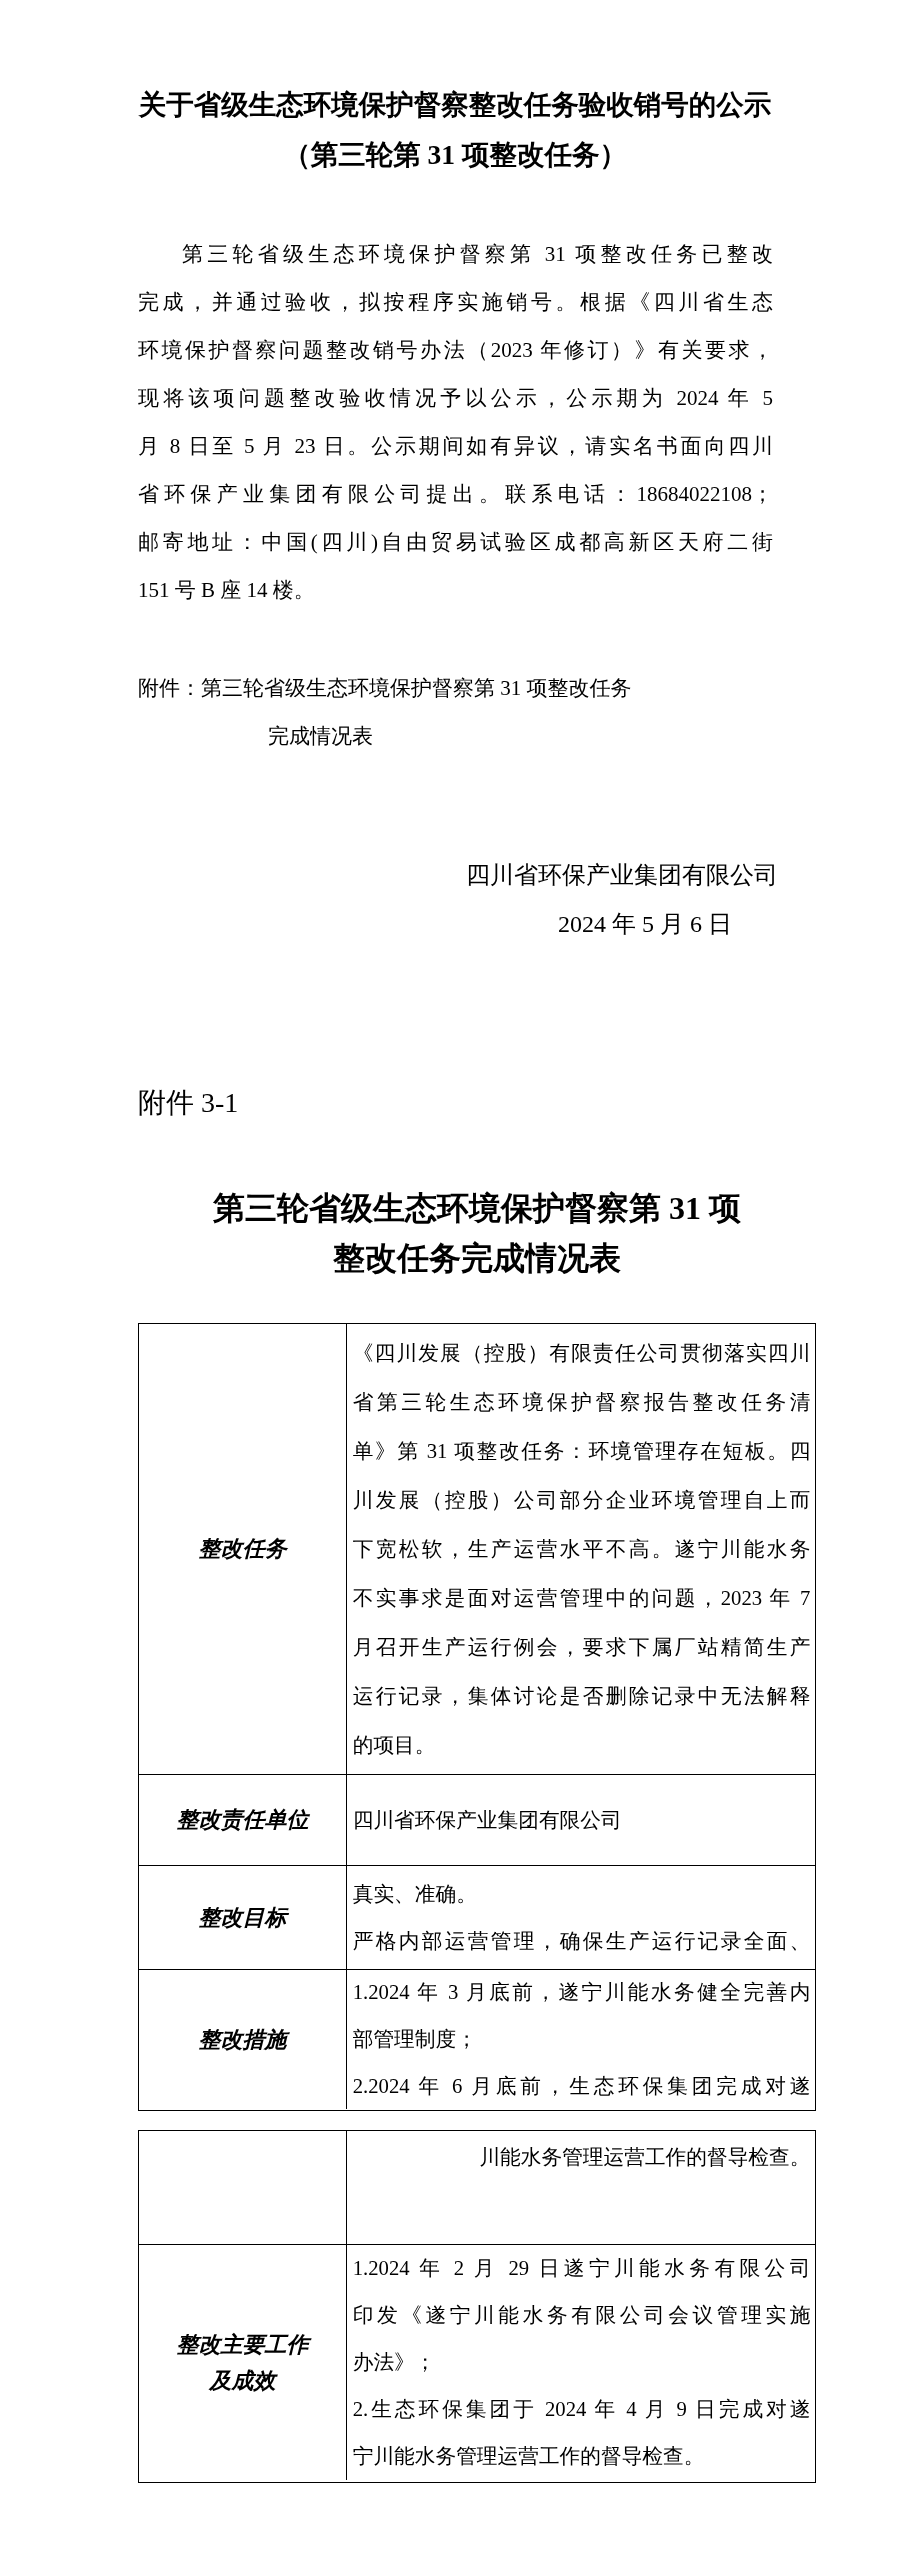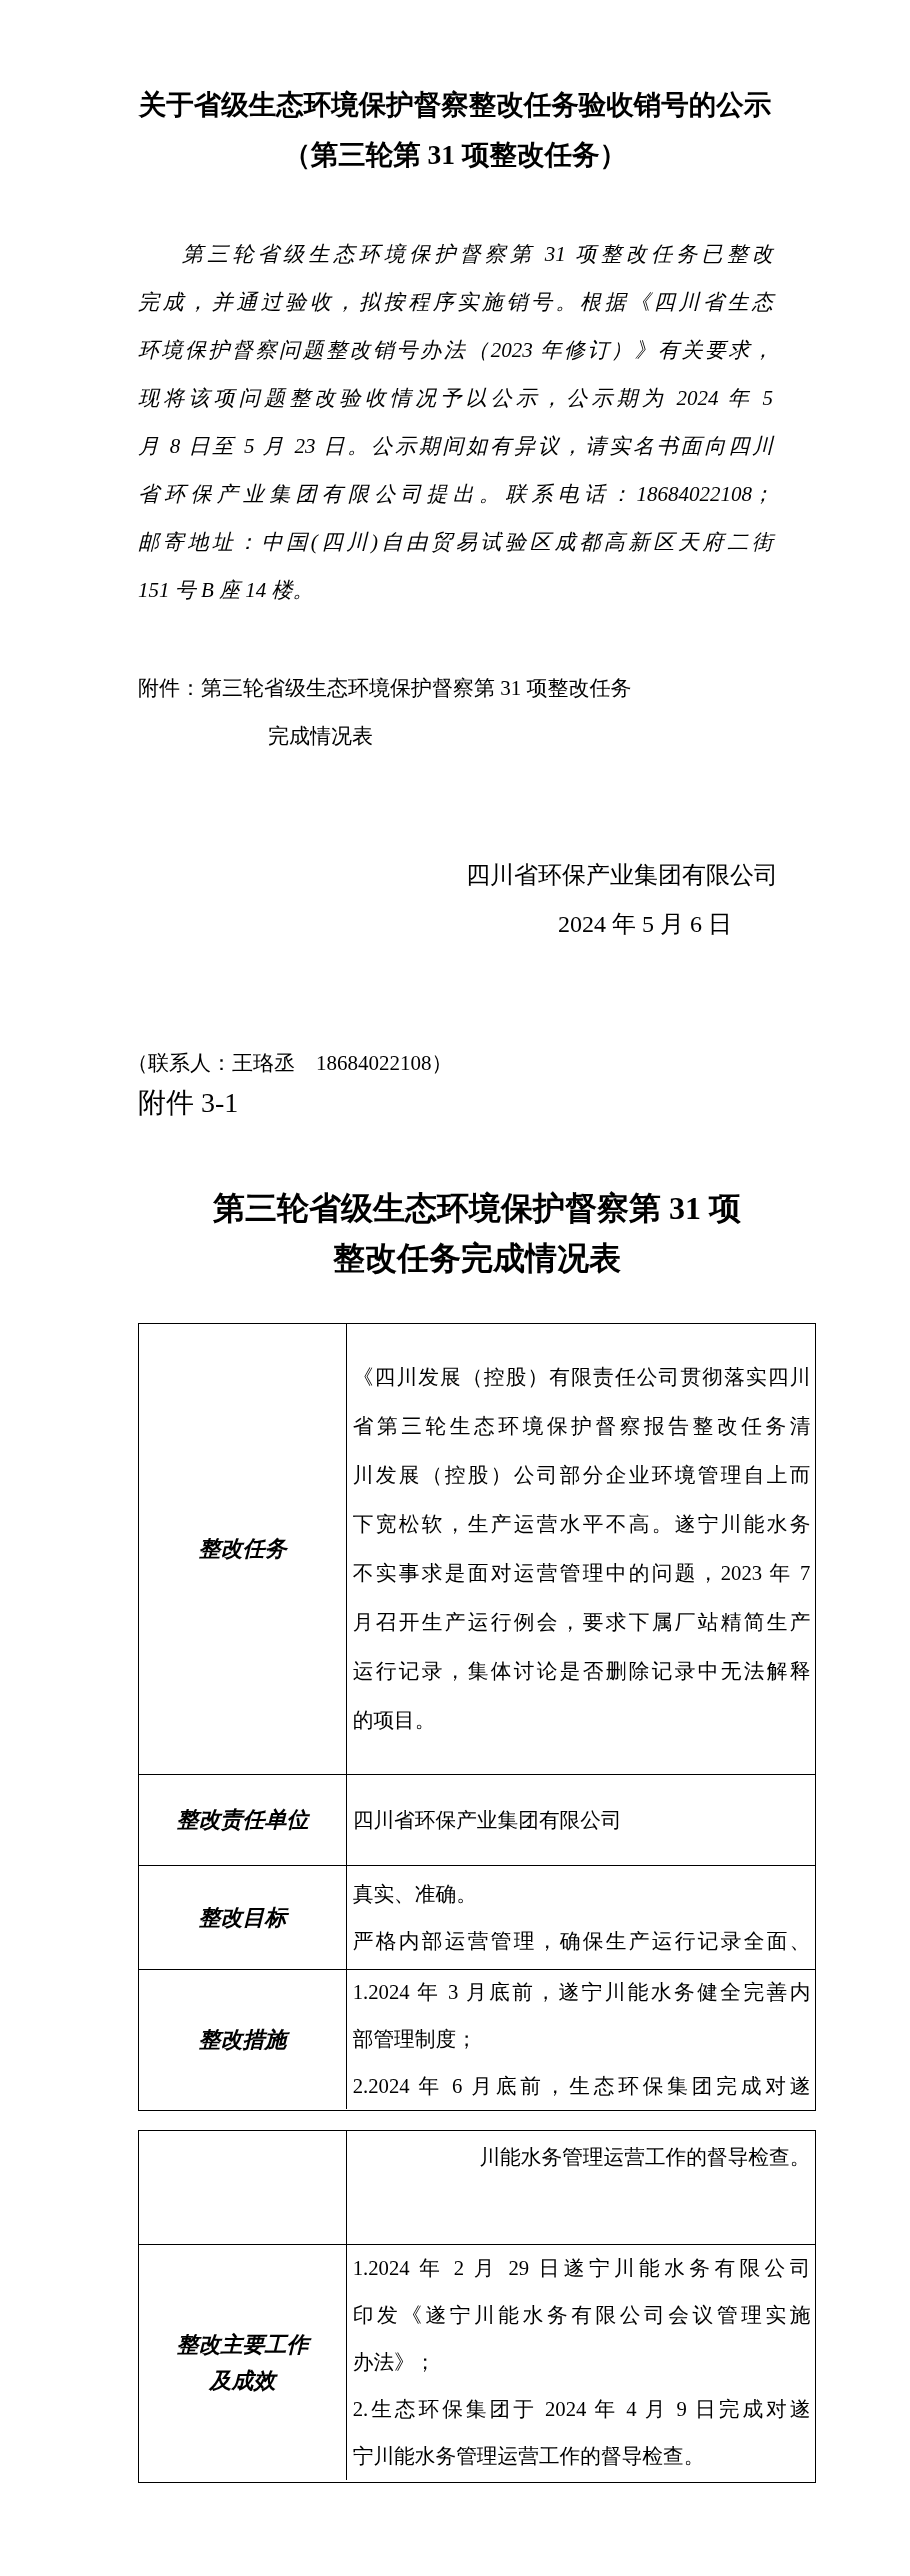--- a/index.html
+++ b/index.html
@@ -15,21 +15,21 @@
   .abs{position:absolute;}
   
   .doc-title{
     top:80px;left:128px;width:654px;
     text-align:center;
     font-size:27.5px;line-height:50px;font-weight:bold;
   }
   
   .body-para{
     top:230px;left:138px;width:635px;
-    font-size:21px;line-height:48px;font-style:italic;
+    font-size:21px;line-height:48px;
   }
   .jline{text-align:justify;text-align-last:justify;}
   .indent1{padding-left:44px;}
   
   .attach-note{
     top:664px;left:138px;width:635px;
     font-size:21px;line-height:48px;
   }
   .attach-note .l2{padding-left:130px;}
   
@@ -108,37 +108,37 @@
   </div>
 
   <div class="abs attach-note">
     <div>附件：第三轮省级生态环境保护督察第 31 项整改任务</div>
     <div class="l2">完成情况表</div>
   </div>
 
   <div class="abs sig-company">四川省环保产业集团有限公司</div>
   <div class="abs sig-date">2024 年 5 月 6 日</div>
 
-  <div class="abs contact-line">（联系人：王珞丞　18684022108）</div>
   <div class="abs attach-label">附件 3-1</div>
 
   <div class="abs table-title">
     <div>第三轮省级生态环境保护督察第 31 项</div>
     <div>整改任务完成情况表</div>
   </div>
 
   <div class="abs tbl tbl1">
 
     <div class="trow row-task r1">
       <div class="tlabel">
         <div>整改任务</div>
       </div>
       <div class="tcell">
         <div class="cl">《四川发展（控股）有限责任公司贯彻落实四川</div>
         <div class="cl">省第三轮生态环境保护督察报告整改任务清</div>
+        <div class="cl">单》第 31 项整改任务：环境管理存在短板。四</div>
         <div class="cl">川发展（控股）公司部分企业环境管理自上而</div>
         <div class="cl">下宽松软，生产运营水平不高。遂宁川能水务</div>
         <div class="cl">不实事求是面对运营管理中的问题，2023 年 7</div>
         <div class="cl">月召开生产运行例会，要求下属厂站精简生产</div>
         <div class="cl">运行记录，集体讨论是否删除记录中无法解释</div>
         <div class="cl end">的项目。</div>
       </div>
     </div>
 
     <div class="trow row-unit bt">

